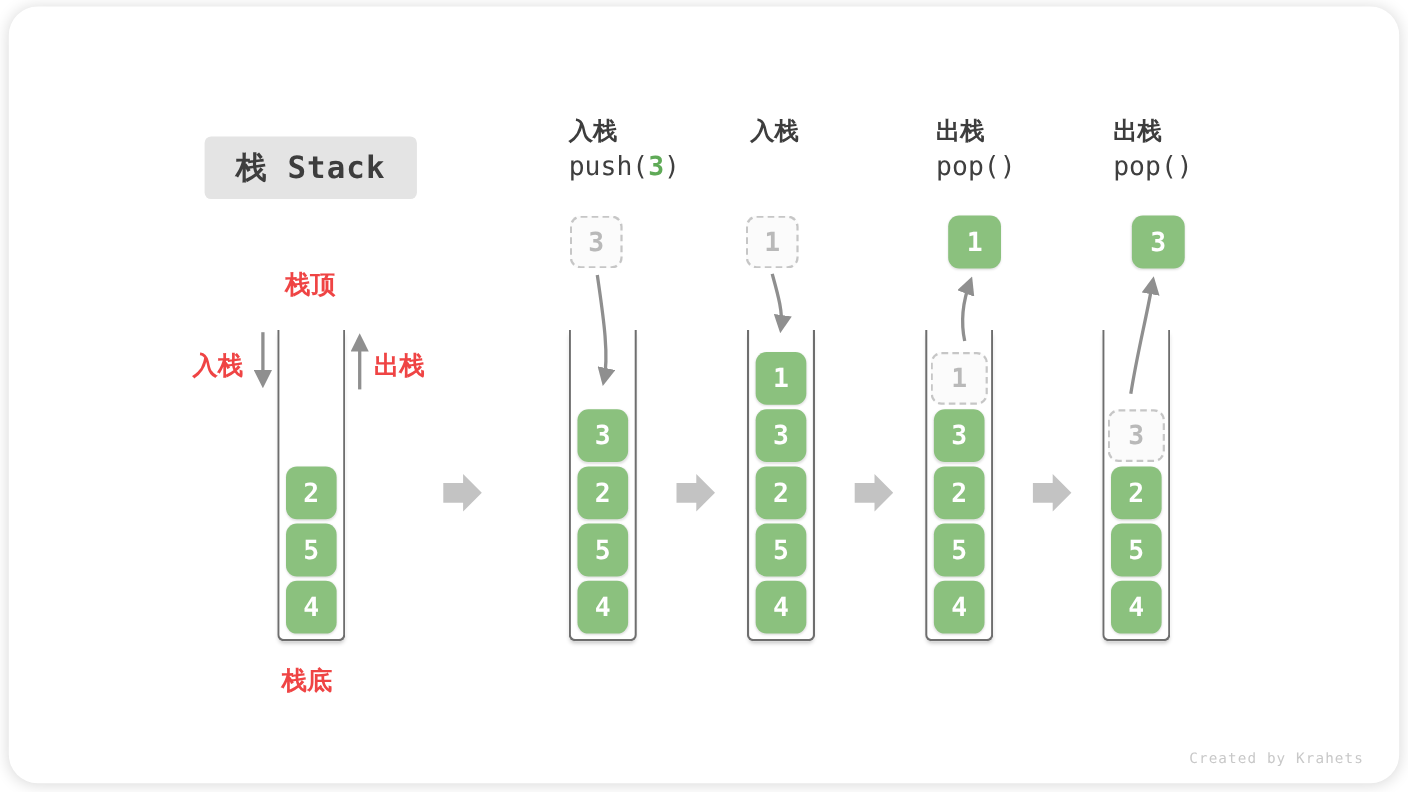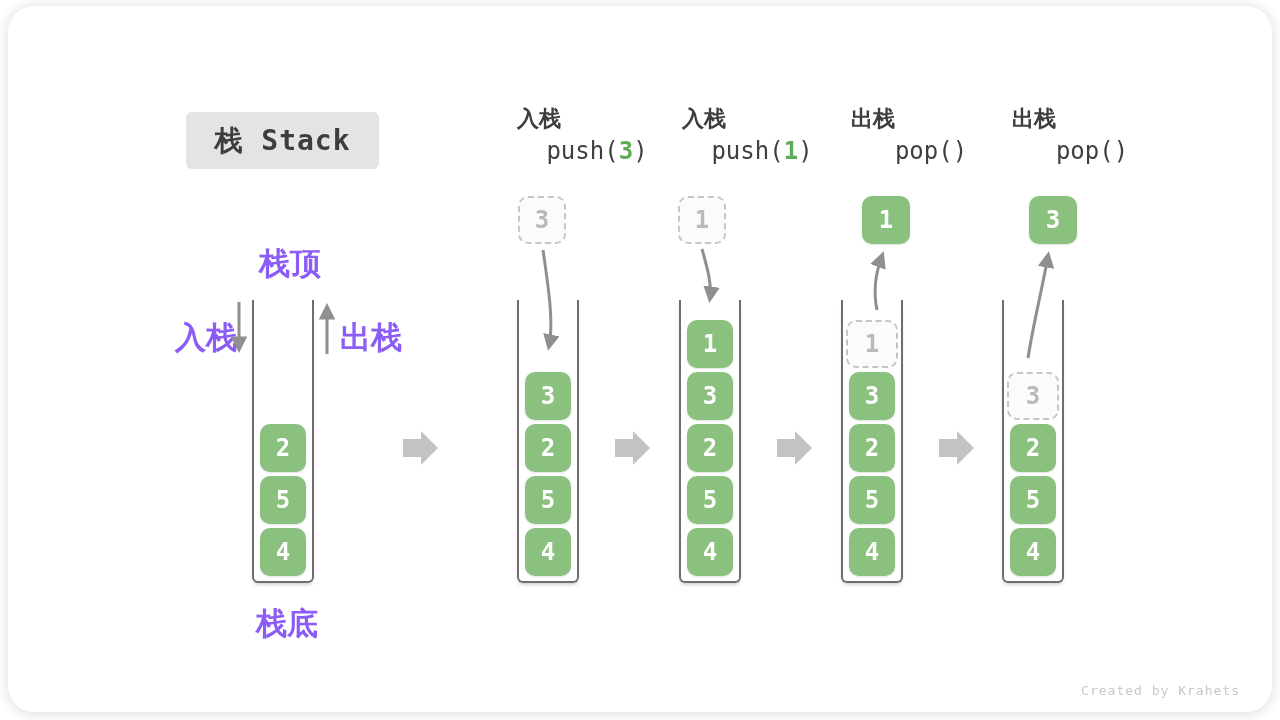--- a/index.html
+++ b/index.html
@@ -3,33 +3,33 @@
 <meta charset="utf-8">
 <style>
   * { margin:0; padding:0; box-sizing:border-box; }
   html,body { width:1280px; height:720px; background:#ffffff; overflow:hidden;
               font-family:"Liberation Sans", sans-serif; }
   .card { position:absolute; left:8px; top:6px; width:1264px; height:706px;
           background:#ffffff; border-radius:26px;
           box-shadow:0 1px 14px rgba(0,0,0,0.15); }
   .abs { position:absolute; }
 
-  .title-box { left:186px; top:112px; width:193px; height:57px;
+  .title-box { left:186px; top:124px; width:193px; height:57px;
                background:#e4e4e4; border-radius:6px;
                display:flex; align-items:center; justify-content:center;
                font-family:"DejaVu Sans Mono", monospace;
                font-size:28px; font-weight:600; color:#3d3d3d; letter-spacing:1px; }
 
   .op-header { top:104px; width:160px; }
   .op-zh   { font-size:22px; font-weight:700; color:#3d3d3d; line-height:30px; }
   .op-code { font-family:"DejaVu Sans Mono", monospace; font-size:24px;
-             font-weight:500; color:#3f3f3f; line-height:34px;text-align:center; }
+             font-weight:500; color:#3f3f3f; line-height:34px; }
   .op-code .arg { color:#5faa57; font-weight:700; }
 
-  .side-label { font-size:31px; font-weight:700; color:#8b5cf6; }
+  .side-label { font-size:23px; font-weight:700; color:#ef4444; }
 
   .stack-container { top:300px; width:62px; height:283px;
                      border-left:2px solid #6e6e6e; border-right:2px solid #6e6e6e;
                      border-bottom:2px solid #6e6e6e;
                      border-radius:0 0 6px 6px;
                      box-shadow:0 3px 4px -2px rgba(0,0,0,0.25); }
 
   .cell { width:46px; height:48px; border-radius:10px; background:#8bc17e;
           display:flex; align-items:center; justify-content:center;
           font-family:"DejaVu Sans Mono", monospace;
@@ -51,21 +51,20 @@
 <div class="card"></div>
 
 <div class="abs title-box">栈 Stack</div>
 
 <div class="abs op-header" style="left:517px">
   <div class="op-zh">入栈</div>
   <div class="op-code"><span>push(</span><span class="arg">3</span><span>)</span></div>
 </div>
 <div class="abs op-header" style="left:682px">
   <div class="op-zh">入栈</div>
-  <div class="op-code"><span>push(</span><span class="arg">1</span><span>)</span></div>
 </div>
 <div class="abs op-header" style="left:851px">
   <div class="op-zh">出栈</div>
   <div class="op-code"><span>pop()</span></div>
 </div>
 <div class="abs op-header" style="left:1012px">
   <div class="op-zh">出栈</div>
   <div class="op-code"><span>pop()</span></div>
 </div>
 

